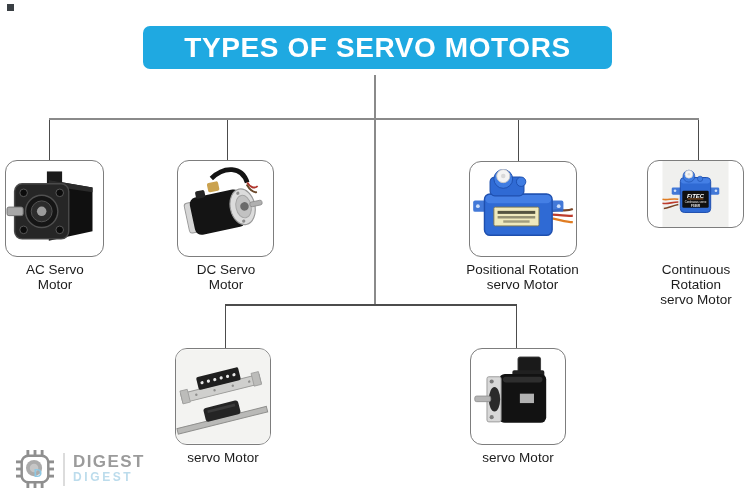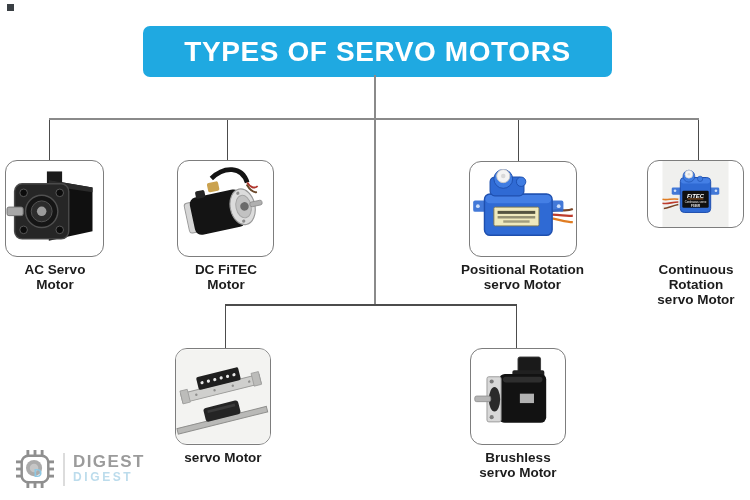--- a/index.html
+++ b/index.html
@@ -2,21 +2,21 @@
 <html style="--accent_blue: #1fa9e1; --line_gray: #8a8a8a; --servo_body_blue: #2f6ad4; --logo_gray: #9b9b9b; --logo_light_blue: #bcdcec;"><head>
 <meta charset="utf-8">
 <style>
   html,body{margin:0;padding:0;background:#fff;}
   #canvas{
     position:relative;width:750px;height:500px;background:#ffffff;
     font-family:"Liberation Sans",sans-serif;overflow:hidden;
   }
   
   .banner{
-    position:absolute;left:143px;top:26px;width:469px;height:51px;
+    position:absolute;left:143px;top:26px;width:469px;height:43px;
     background:var(--accent_blue,#1fa9e1);border-radius:7px;
     display:flex;align-items:center;justify-content:center;
   }
   .banner-text{
     color:#ffffff;font-size:28px;font-weight:bold;letter-spacing:.6px;white-space:nowrap;
   }
   
   .l{position:absolute;background:#8a8a8a;}
   .l.thin{background:#4c4c4c;}
   #stem{left:374px;top:75px;width:2px;height:230px;}
@@ -35,21 +35,21 @@
   }
   .node-box svg{width:100%;height:100%;display:block;}
   #box-ac{left:5px;top:160px;width:99px;height:97px;}
   #box-dc{left:177px;top:160px;width:97px;height:97px;}
   #box-pos{left:469px;top:161px;width:108px;height:96px;}
   #box-cont{left:647px;top:160px;width:97px;height:68px;}
   #box-lin{left:175px;top:348px;width:96px;height:97px;}
   #box-bru{left:470px;top:348px;width:96px;height:97px;}
   
   .node-label{
-    position:absolute;text-align:center;font-size:13.5px;font-weight:bold;
+    position:absolute;text-align:center;font-size:13.5px;font-weight:normal;
     color:#1c1c1c;line-height:15px;
   }
   .node-label span{display:block;}
   #lab-ac{left:0px;top:262px;width:110px;}
   #lab-dc{left:172px;top:262px;width:108px;}
   #lab-pos{left:440px;top:262px;width:165px;}
   #lab-cont{left:640px;top:262px;width:112px;}
   #lab-lin{left:168px;top:450px;width:110px;}
   #lab-bru{left:463px;top:450px;width:110px;}
   
@@ -117,21 +117,21 @@
         <ellipse cx="69" cy="52" rx="8" ry="12" fill="#c2c2c2" stroke="#a5a5a5" stroke-width="1"></ellipse>
         <circle cx="70" cy="52" r="4.5" fill="#6b6b6b"></circle>
         <rect x="76" y="49" width="13" height="5" rx="2" fill="#b0b0b0" stroke="#8a8a8a" stroke-width="0.8"></rect>
         <circle cx="66" cy="37" r="1.7" fill="#8a8a8a"></circle>
         <circle cx="66" cy="67" r="1.7" fill="#8a8a8a"></circle>
         <rect x="22" y="26" width="10" height="8" rx="2" fill="#242424"></rect>
       </g>
     </svg>
   </div>
   <div class="node-label" id="lab-dc">
-    <span>DC FiTEC</span>
+    <span>DC Servo</span>
     <span>Motor</span>
   </div>
 
   <div class="node-box" id="box-pos">
     <svg viewBox="0 0 110 100">
       <path d="M86,52 C96,50 101,53 108,50" stroke="#7a4526" stroke-width="2.4" fill="none"></path>
       <path d="M86,56 C96,56 101,58 108,57" stroke="#bd3b2c" stroke-width="2.4" fill="none"></path>
       <path d="M86,60 C96,62 102,64 108,64" stroke="#e07c22" stroke-width="2.4" fill="none"></path>
       <rect x="2" y="41" width="14" height="12" rx="2" fill="#2f6ad4" opacity="0.9"></rect>
       <circle cx="7" cy="47" r="2" fill="#cfe0fa"></circle>
@@ -222,21 +222,20 @@
       <rect x="34" y="29" width="42" height="6" rx="3" fill="#2e2e2e"></rect>
       <rect x="52" y="47" width="15" height="10" fill="#cfcfcf" opacity="0.85"></rect>
       <rect x="17" y="29" width="15" height="48" rx="2" fill="#d8d8d8" stroke="#9a9a9a" stroke-width="1"></rect>
       <circle cx="22" cy="34" r="2.2" fill="#7a7a7a"></circle>
       <circle cx="22" cy="72" r="2.2" fill="#7a7a7a"></circle>
       <ellipse cx="25" cy="53" rx="6" ry="13" fill="#2a2a2a"></ellipse>
       <rect x="4" y="49.5" width="17" height="6" rx="2" fill="#b5b5b5" stroke="#8a8a8a" stroke-width="0.8"></rect>
     </svg>
   </div>
   <div class="node-label" id="lab-bru">
-    <span>Brushless</span>
     <span>servo Motor</span>
   </div>
 
   <div class="logo">
     <svg class="logo-icon" viewBox="0 0 40 40">
       <g fill="#8f8f8f">
         <rect x="11" y="0" width="3" height="6"></rect>
           <rect x="18.5" y="0" width="3" height="6"></rect>
           <rect x="26" y="0" width="3" height="6"></rect>
         <rect x="11" y="34" width="3" height="6"></rect>

